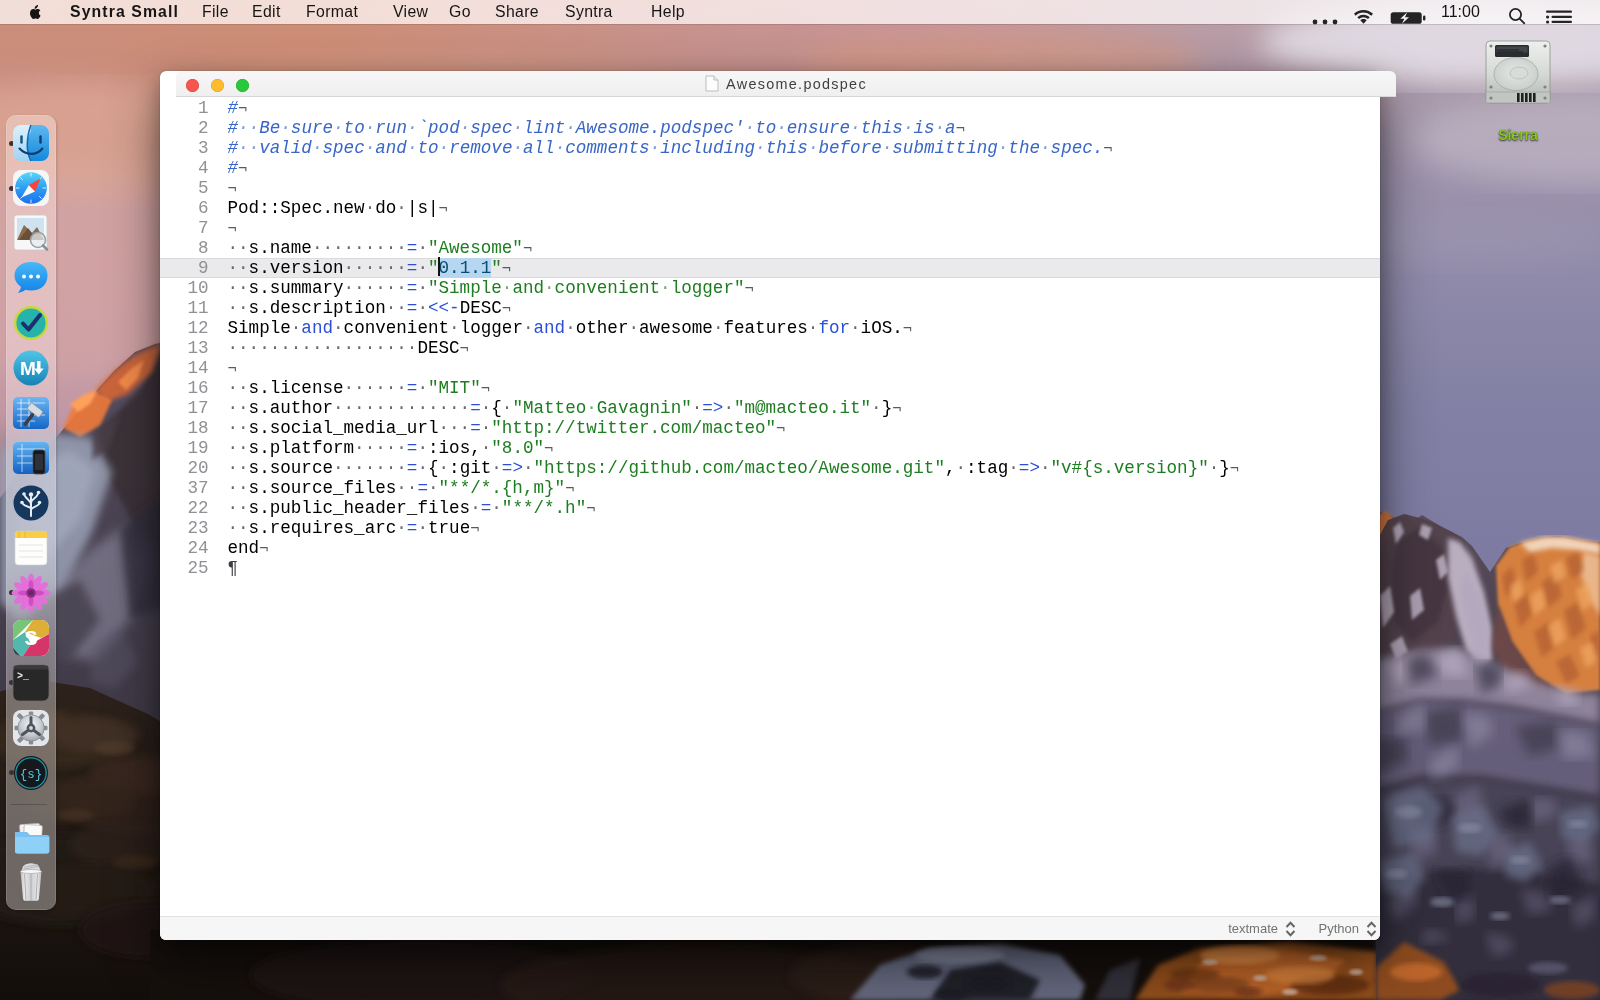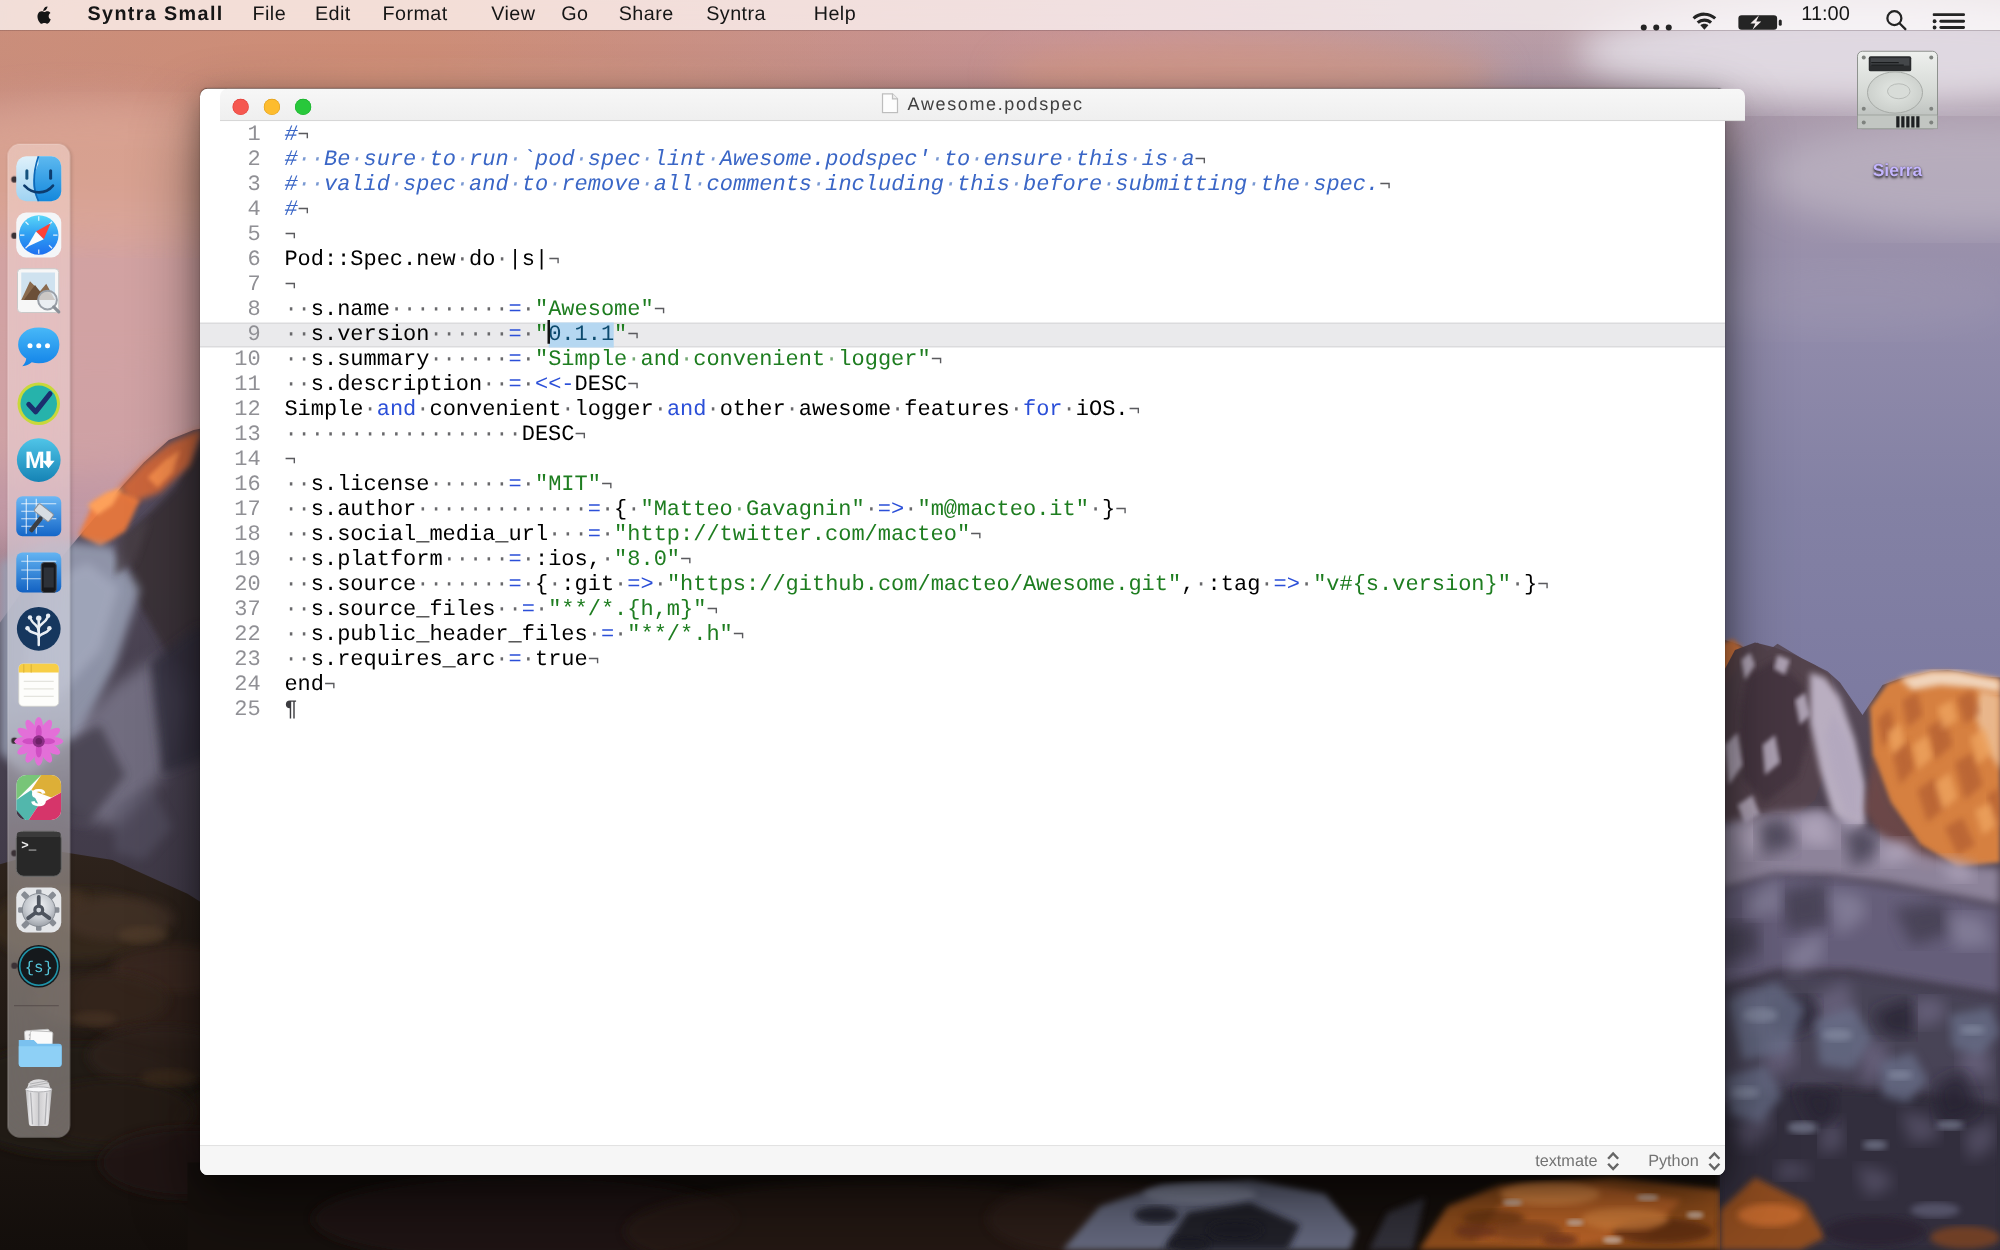--- a/index.html
+++ b/index.html
@@ -14,21 +14,21 @@
   .mb { font-weight:bold; letter-spacing:1.1px; }
   
   #dock { position:absolute; left:6px; top:115px; width:50px; height:795px;
     background:rgba(252,248,248,0.35); backdrop-filter:blur(26px) saturate(1.25);
     border-radius:10px; z-index:30; box-shadow:inset 0 0 0 0.5px rgba(255,255,255,0.25), 1px 1px 3px rgba(0,0,0,0.18); }
   .di { position:absolute; left:11px; width:40px; height:40px; z-index:31; }
   .dot { position:absolute; left:3px; width:5px; height:5px; border-radius:50%; background:#3a3136; }
   #dsep { position:absolute; left:11px; top:804px; width:36px; height:1px; background:rgba(70,60,60,0.5); z-index:32; }
   
   #sierra { position:absolute; left:1482px; top:40px; width:72px; z-index:5; text-align:center; }
-  #sierra .lbl { margin-top:11px; font-size:14px; font-weight:bold; color:#c4b5fd; text-shadow:0 1px 2px rgba(0,0,0,0.75), 0 0 1px rgba(0,0,0,0.5); }
+  #sierra .lbl { margin-top:11px; font-size:14px; font-weight:bold; color:#84cc16; text-shadow:0 1px 2px rgba(0,0,0,0.75), 0 0 1px rgba(0,0,0,0.5); }
   
   #win { position:absolute; left:160px; top:71px; width:1220px; height:869px;
     border-radius:6px; background:#fff; z-index:20;
     box-shadow:0 25px 55px rgba(0,0,0,0.45), 0 8px 22px rgba(0,0,0,0.35), 0 0 1px rgba(0,0,0,0.5); }
   #titlebar { position:absolute; left:0; top:0; width:100%; height:26px;
     background:linear-gradient(#f7f7f7,#efefef); border-bottom:1px solid #d7d7d7;
     border-radius:6px 6px 0 0;margin-left:16px; }
   .tl { position:absolute; top:8px; width:13px; height:13px; border-radius:50%; }
   #tlr { left:10px; background:#f5574f; box-shadow:inset 0 0 0 0.5px #e1443f; }
   #tly { left:35px; background:#fdbc2e; box-shadow:inset 0 0 0 0.5px #dfa023; }

